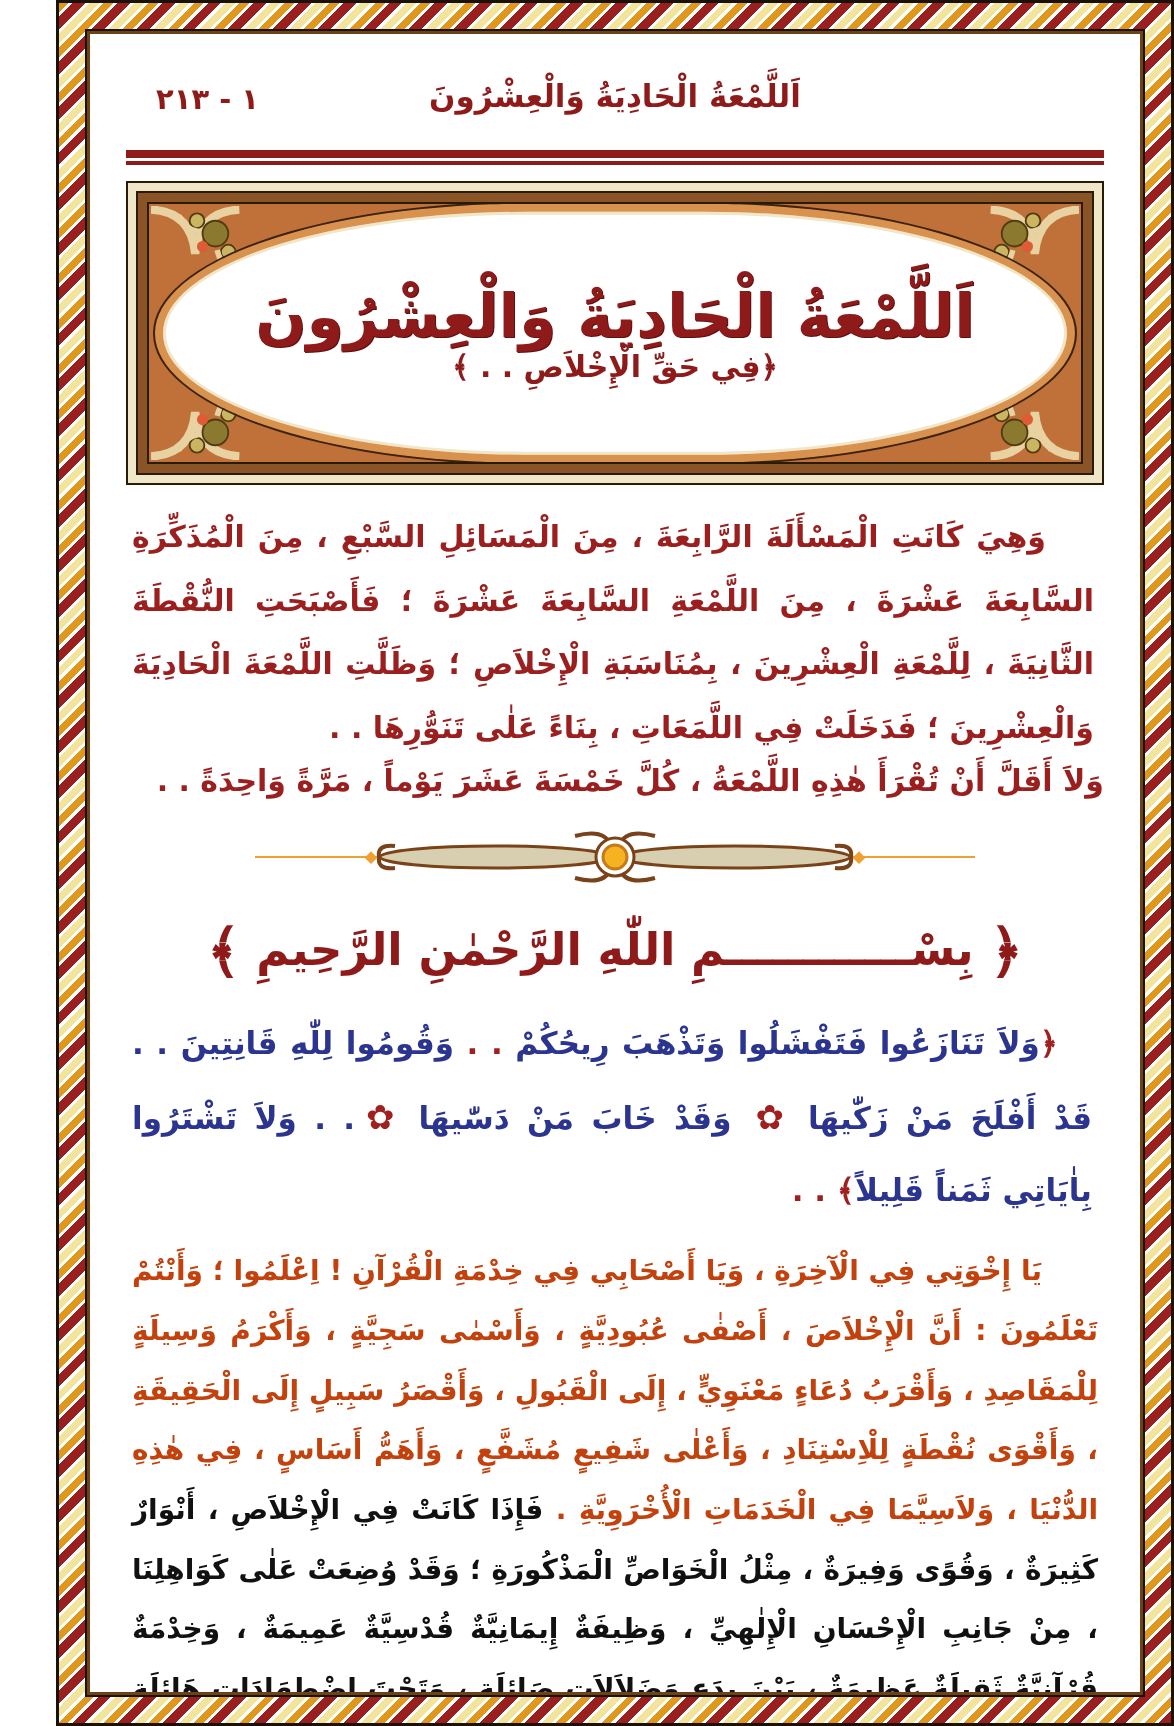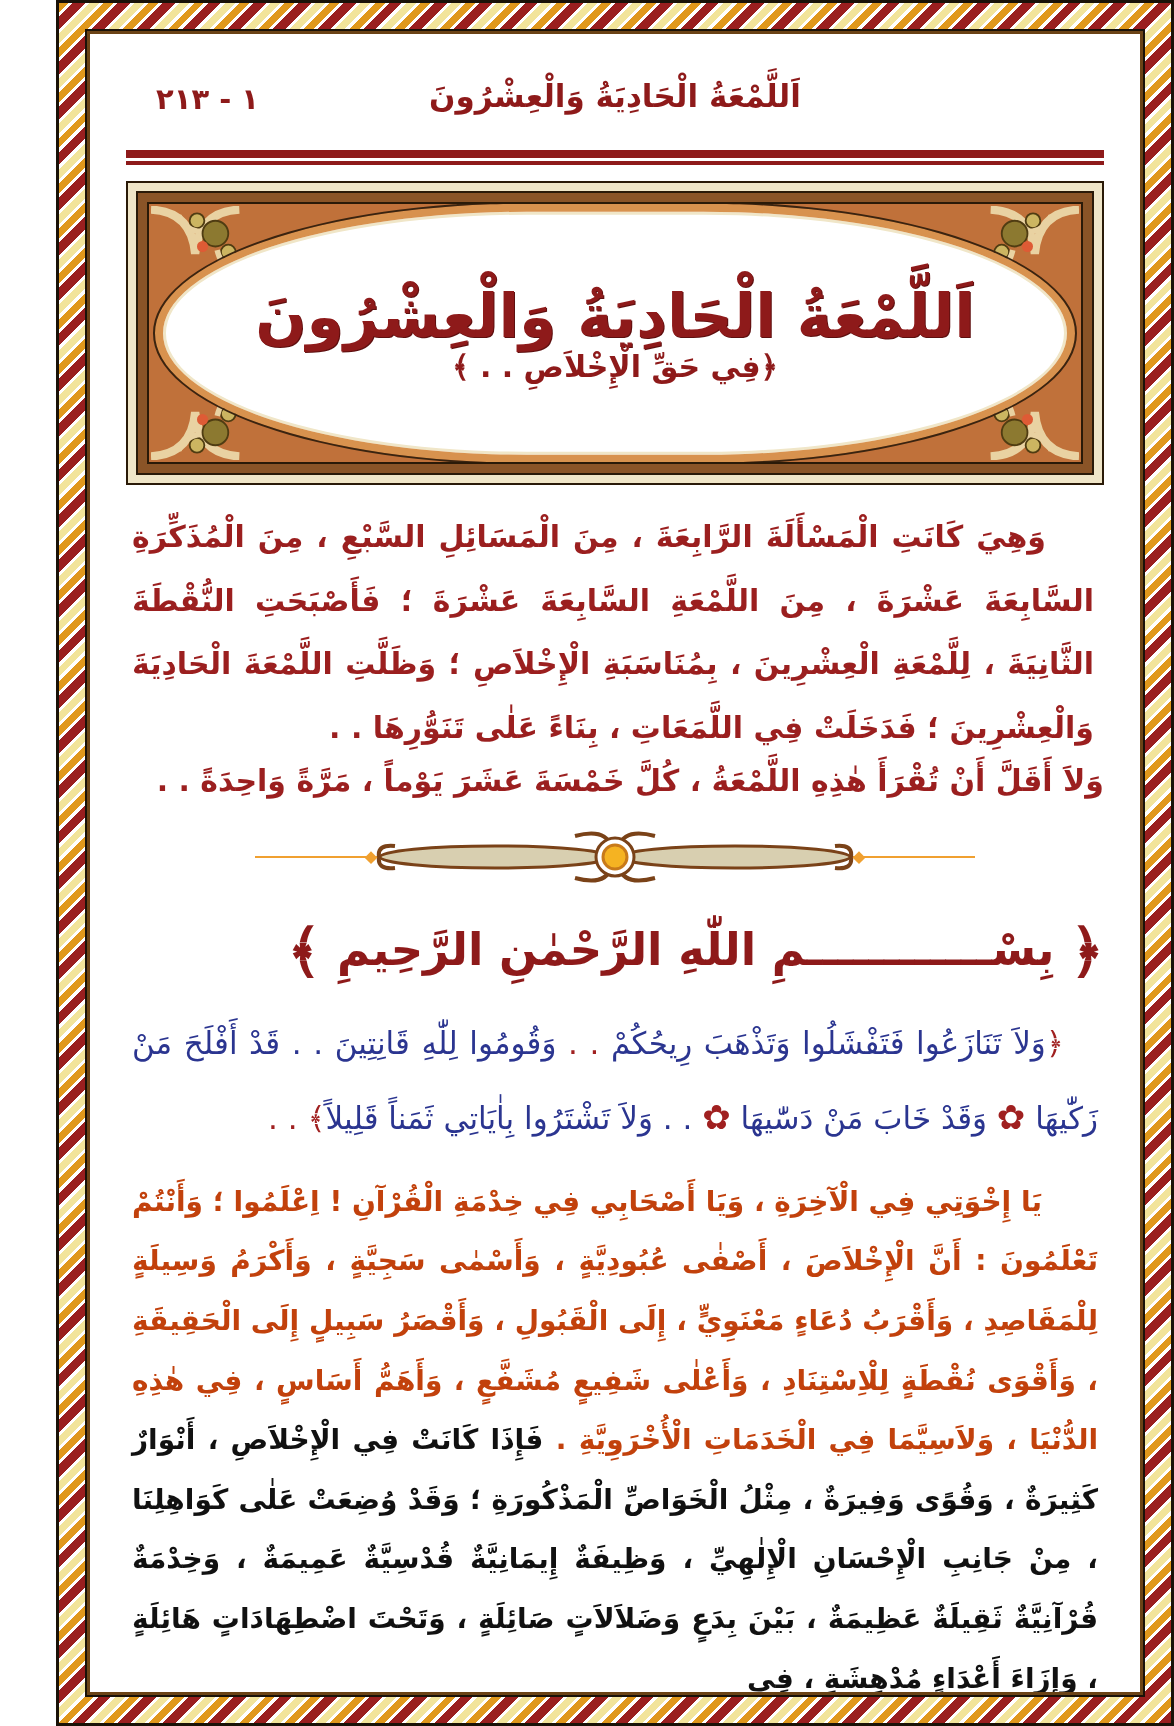--- a/index.html
+++ b/index.html
@@ -60,28 +60,28 @@
     color:#9b1f1f;font-weight:bold;font-size:30px;line-height:2.12;
     text-align:justify;margin:20px 10px 0 6px;text-indent:48px;
   }
   .intro-note{
     color:#9b1f1f;font-weight:bold;font-size:30px;margin-top:4px;text-align:right;
   }
   
   .divider{text-align:center;margin:26px 0 4px 0;}
   
   .bismillah{
-    text-align:right;color:#8e1a1a;font-weight:bold;font-size:45px;margin-top:18px;
+    text-align:center;color:#8e1a1a;font-weight:bold;font-size:45px;margin-top:18px;
     line-height:1.5;
   }
   .bismillah .bracket{font-size:58px;vertical-align:-6px;}
   
   .verse{
-    font-weight:normal;font-size:31px;line-height:2.25;text-align:justify;
-    margin:14px 6px 0 6px;color:#2b3590;text-indent:34px;
+    font-weight:bold;font-size:31px;line-height:2.25;text-align:justify;
+    margin:14px 12px 0 6px;color:#2b3590;text-indent:34px;
   }
   .verse .red{color:#a02020;}
   .verse .rosette{color:#a02020;font-size:34px;}
   
   .bodytext{
     font-size:28px;font-weight:bold;line-height:2.13;text-align:justify;
     margin:16px 6px 0 6px;text-indent:56px;color:#111111;
   }
   .bodytext .lead{color:#c2410c;}
   .bodytext .rest{color:#111111;}

